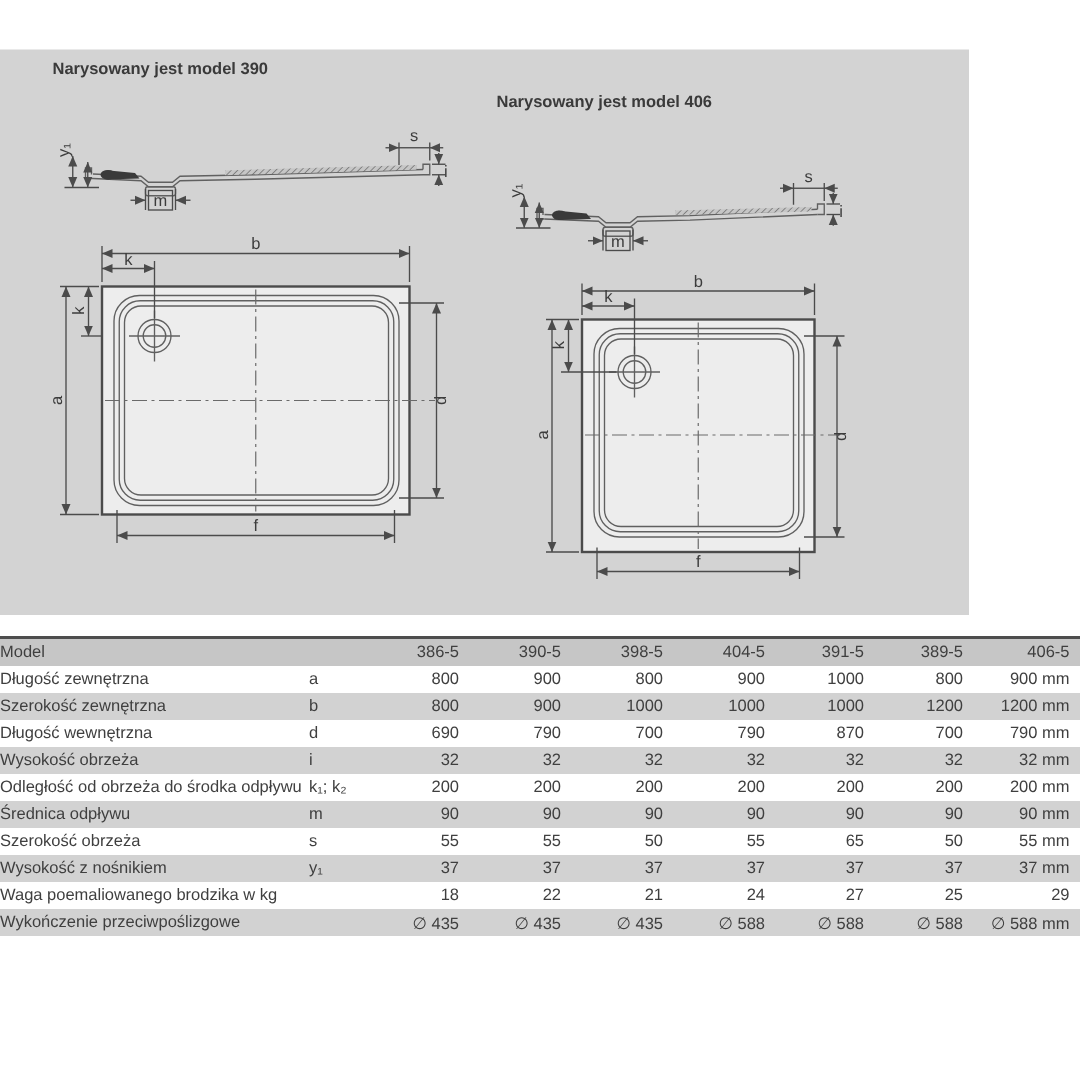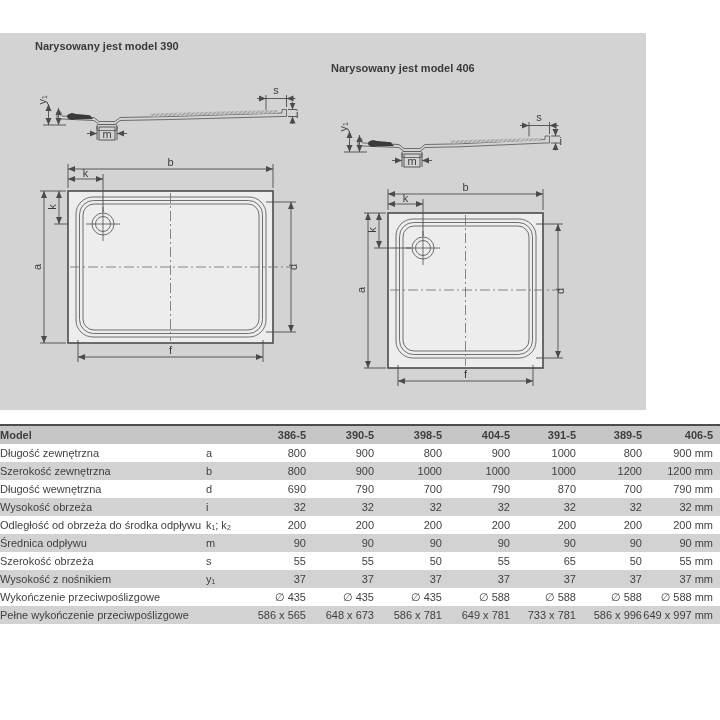--- a/index.html
+++ b/index.html
@@ -16,21 +16,21 @@
   .thin{stroke:#606060;fill:none;stroke-width:0.9;}
   .dml{stroke:#4b4b4b;fill:none;stroke-width:0.9;}
   .cl{stroke:#6a6a6a;fill:none;stroke-width:0.8;stroke-dasharray:10 3 2 3;}
   .dark{fill:#3a3a3a;stroke:none;}
   table.spec{
     position:absolute;left:0;top:424px;width:720px;
     border-collapse:collapse;table-layout:fixed;font-size:11px;color:#3f3f3f;
   }
   table.spec th,table.spec td{height:18px;padding:0;white-space:nowrap;font-weight:normal;vertical-align:middle;}
   table.spec thead tr{background:#c6c6c6;border-top:2px solid #4d4d4d;}
-  table.spec th{font-weight:bold;}
+  table.spec th{font-weight:normal;}
   .lbl{text-align:left;padding-left:8px;}
   .sym{text-align:left;padding-left:2px;}
   .num{text-align:right;padding-right:10px;}
   .num.last{padding-right:7px;}
   table.spec tbody tr:nth-child(even){background:#d2d2d2;}
 </style>
 </head>
 <body>
 
 <div class="panel"></div>
@@ -320,35 +320,35 @@
       <td class="sym">y₁</td>
       <td class="num">37</td>
       <td class="num">37</td>
       <td class="num">37</td>
       <td class="num">37</td>
       <td class="num">37</td>
       <td class="num">37</td>
       <td class="num last">37 mm</td>
     </tr>
     <tr>
+      <td class="lbl">Waga poemaliowanego brodzika w kg</td>
+      <td class="sym"></td>
+      <td class="num">18</td>
+      <td class="num">22</td>
+      <td class="num">21</td>
+      <td class="num">24</td>
+      <td class="num">27</td>
+      <td class="num">25</td>
+      <td class="num last">29</td>
+    </tr>
+    <tr>
       <td class="lbl">Wykończenie przeciwpoślizgowe</td>
       <td class="sym"></td>
       <td class="num">∅ 435</td>
       <td class="num">∅ 435</td>
       <td class="num">∅ 435</td>
       <td class="num">∅ 588</td>
       <td class="num">∅ 588</td>
       <td class="num">∅ 588</td>
       <td class="num last">∅ 588 mm</td>
     </tr>
-    <tr>
-      <td class="lbl">Pełne wykończenie przeciwpoślizgowe</td>
-      <td class="sym"></td>
-      <td class="num">586 x 565</td>
-      <td class="num">648 x 673</td>
-      <td class="num">586 x 781</td>
-      <td class="num">649 x 781</td>
-      <td class="num">733 x 781</td>
-      <td class="num">586 x 996</td>
-      <td class="num last">649 x 997 mm</td>
-    </tr>
   </tbody>
 </table>
 
 </body></html>

